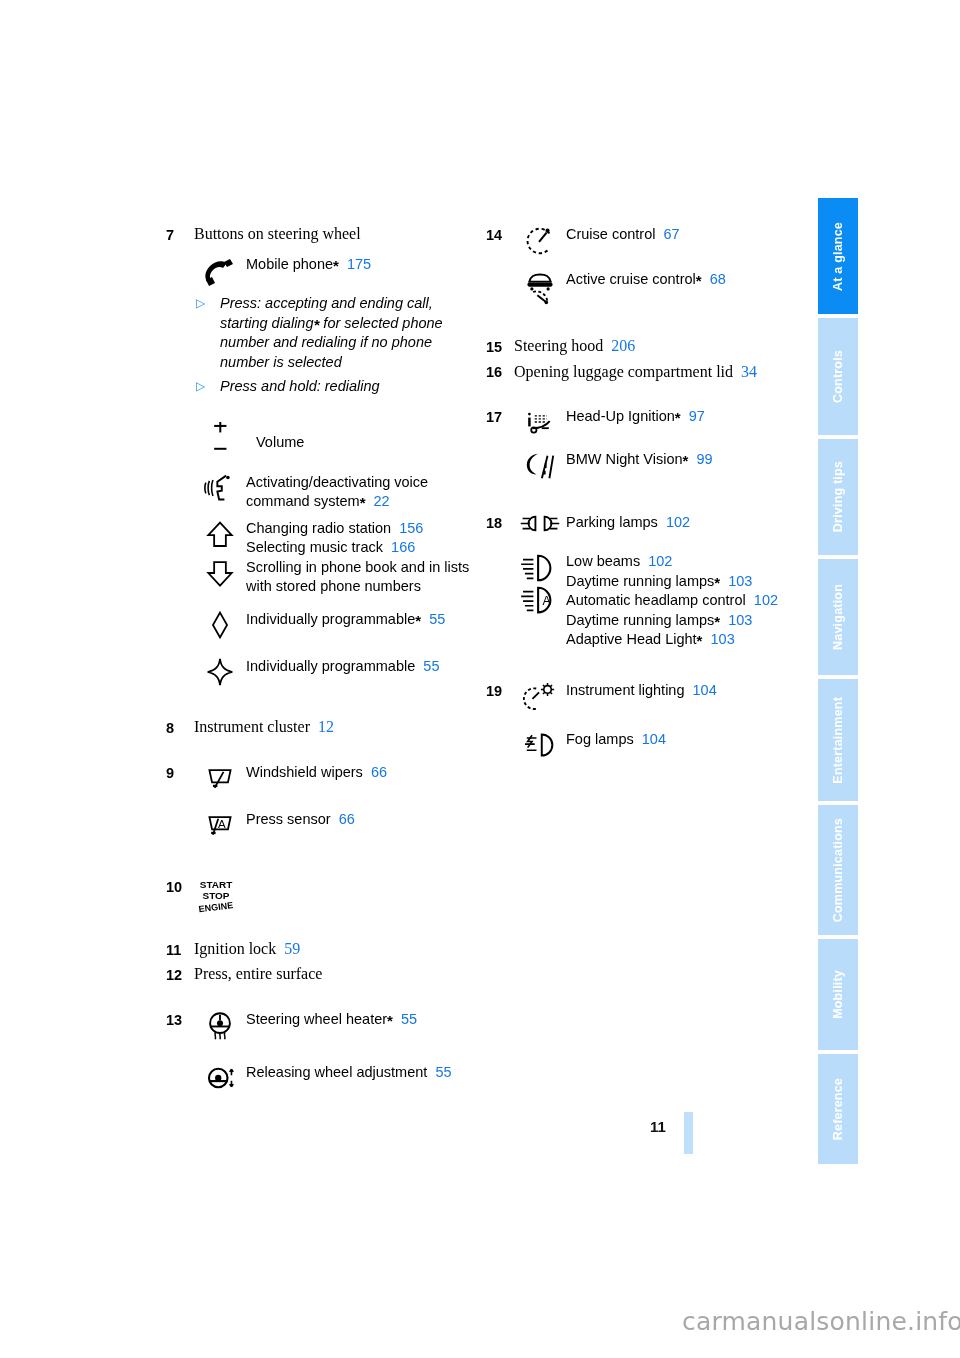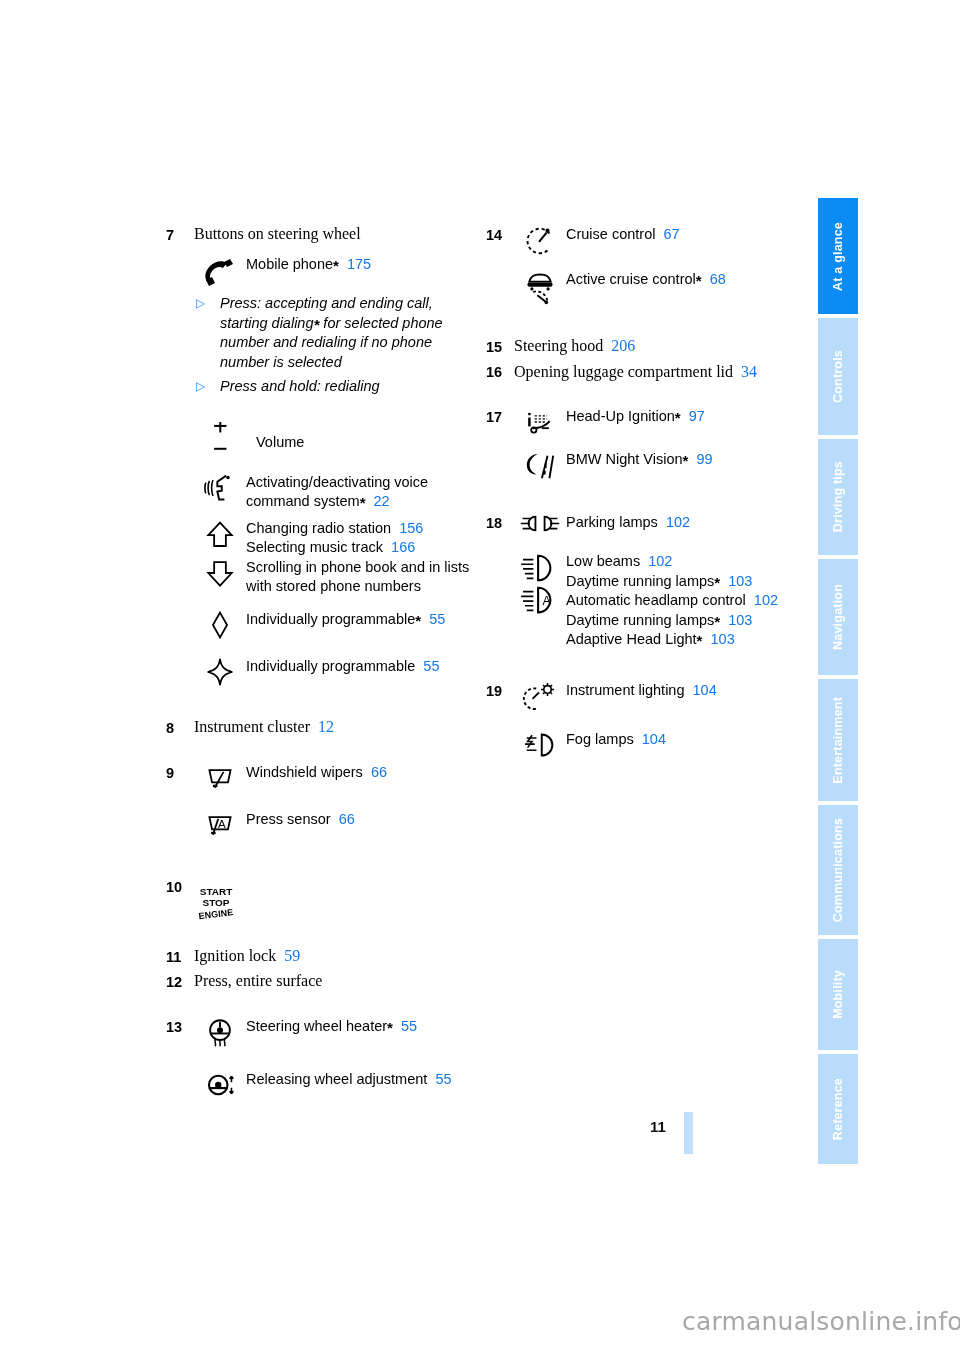--- a/index.html
+++ b/index.html
@@ -263,21 +263,21 @@
         </div>
       </div>
     </div>
 
     <div class="sp36"></div>
 
     <div class="entry">
       <div class="num">10</div>
       <div class="entry-body">
         <div class="iconrow">
-          <div class="iconcell narrow" style="justify-content:flex-start;margin-top:7px;">
+          <div class="iconcell narrow" style="justify-content:flex-start;">
               <svg class="ico" viewBox="0 0 46 40" aria-hidden="true" style="width:46px;height:38px;">
                 <text x="22" y="12" font-family="Liberation Sans, sans-serif" font-size="10.5" font-weight="bold" text-anchor="middle" fill="#000">START</text>
                 <text x="22" y="23" font-family="Liberation Sans, sans-serif" font-size="10.5" font-weight="bold" text-anchor="middle" fill="#000">STOP</text>
                 <text x="22" y="35" font-family="Liberation Sans, sans-serif" font-size="9.5" font-weight="bold" text-anchor="middle" fill="#000" transform="rotate(-7 22 33)">ENGINE</text>
               </svg>
           </div>
         </div>
       </div>
     </div>
 

